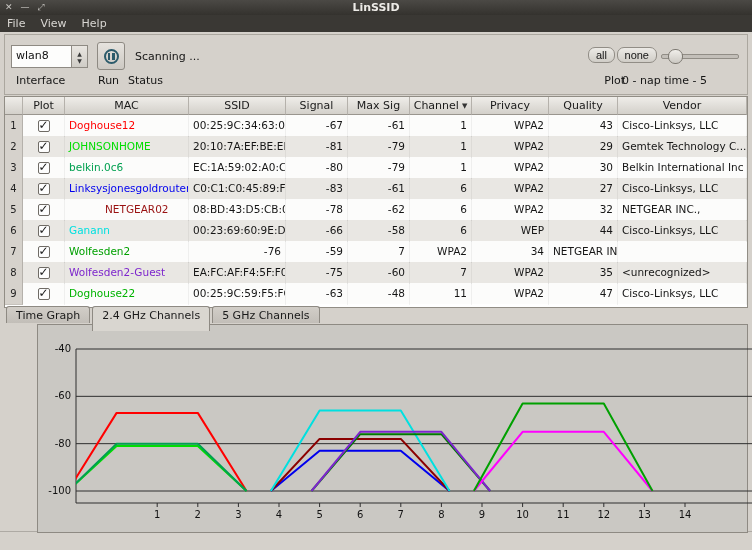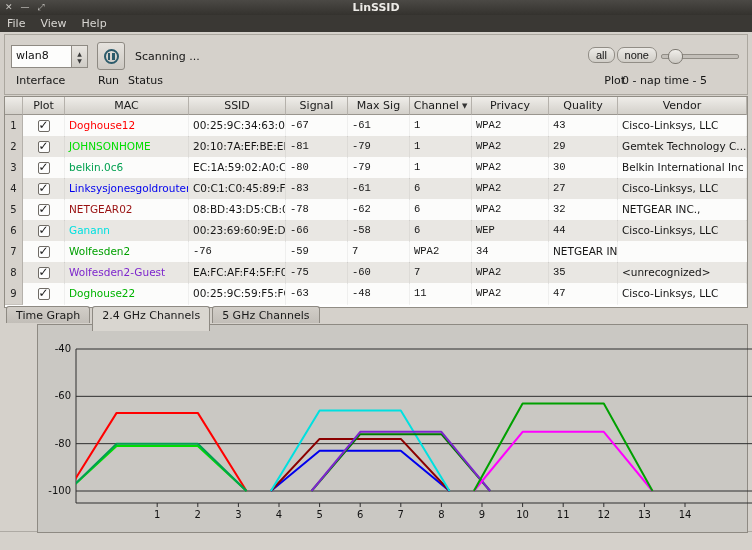--- a/index.html
+++ b/index.html
@@ -63,21 +63,21 @@
   .trow:nth-child(even){background:#e9e7e3;}
   .num-cell{background:#d6d2cc;border-right:1px solid #b5b1ab;border-bottom:1px solid #c6c2bc;
     font-size:10px;color:#222;text-align:center;line-height:21px;}
   .cb-cell{display:flex;align-items:center;justify-content:center;border-right:1px solid rgba(0,0,0,0.05);}
   .cb{position:relative;width:12px;height:12px;background:#fdfdfd;border:1px solid #6f6b65;
     border-radius:2px;box-sizing:border-box;}
   .cb.checked::after{content:"✓";position:absolute;left:0px;top:-3px;font-size:12px;
     font-weight:bold;color:#161616;}
   .td{font-size:10.5px;color:#151515;line-height:21px;padding:0 4px;white-space:nowrap;
     overflow:hidden;border-right:1px solid rgba(0,0,0,0.05);}
-  .td.center{text-align:left;font-family:Liberation Mono, monospace;}
+  .td.center{text-align:right;}
   .td.left{text-align:left;}
 
   
   .tabs{position:absolute;top:306px;left:6px;height:19px;display:flex;z-index:3;}
   .tab{font-size:11px;color:#1a1a1a;line-height:16px;padding:1px 9px 0;margin-right:2px;
     background:linear-gradient(#d2cec8,#c2beb8);border:1px solid #8e8a83;border-bottom:none;
     border-top-left-radius:3px;border-top-right-radius:3px;height:17px;box-sizing:border-box;}
   .tab.active{background:#d9d6d0;height:25px;position:relative;z-index:4;}
 
   
@@ -206,21 +206,21 @@
           <div class="td center">6</div>
           <div class="td center">WPA2</div>
           <div class="td center">27</div>
           <div class="td left">Cisco-Linksys, LLC</div>
         </div>
         <div class="grid-row trow">
           <div class="num-cell">5</div>
           <div class="cb-cell">
             <div class="cb checked"></div>
           </div>
-          <div class="td left" style="color: rgb(153, 17, 17);">NETGEAR02</div>
+          <div class="td left" style="color: rgb(153, 17, 17); margin-left: 36px;">NETGEAR02</div>
           <div class="td left">08:BD:43:D5:CB:03</div>
           <div class="td center">-78</div>
           <div class="td center">-62</div>
           <div class="td center">6</div>
           <div class="td center">WPA2</div>
           <div class="td center">32</div>
           <div class="td left">NETGEAR INC.,</div>
         </div>
         <div class="grid-row trow">
           <div class="num-cell">6</div>

